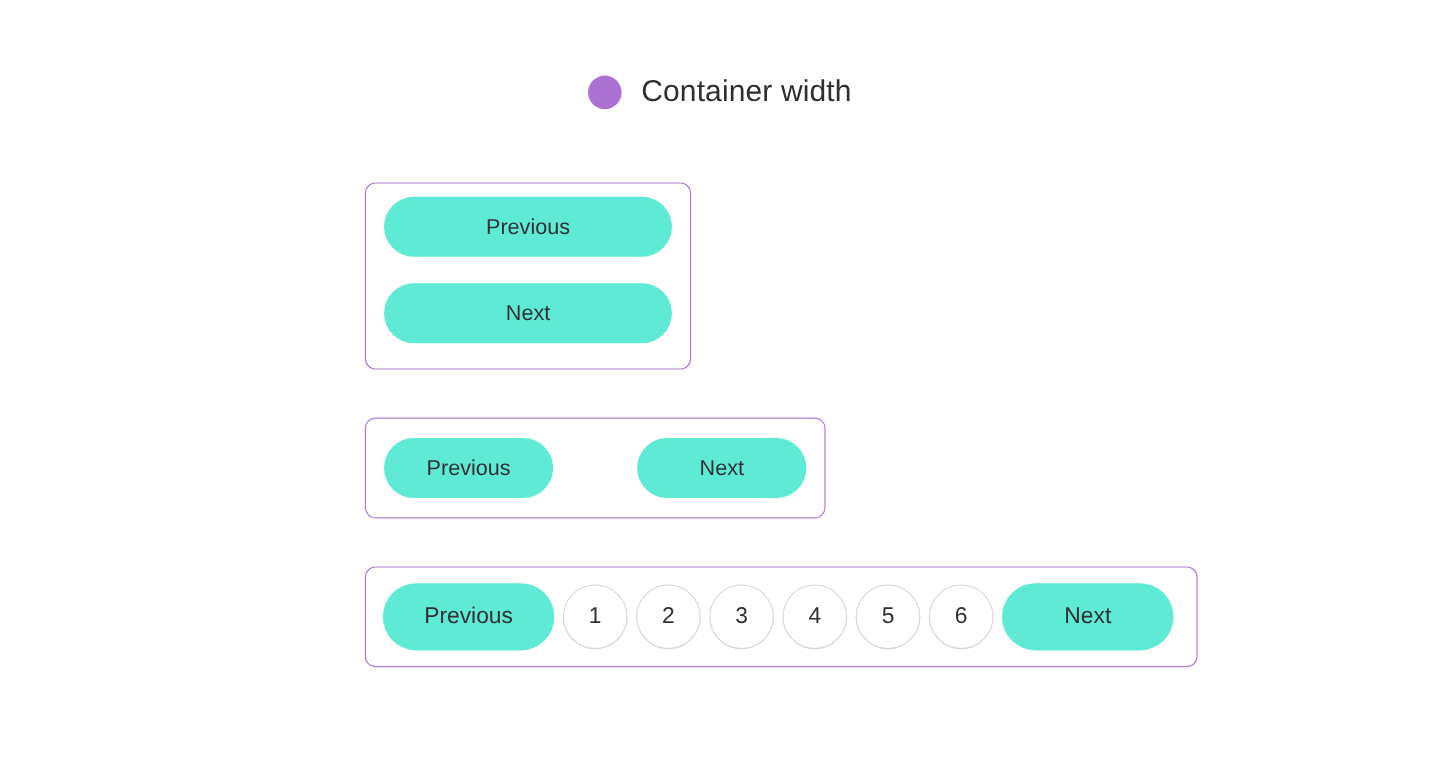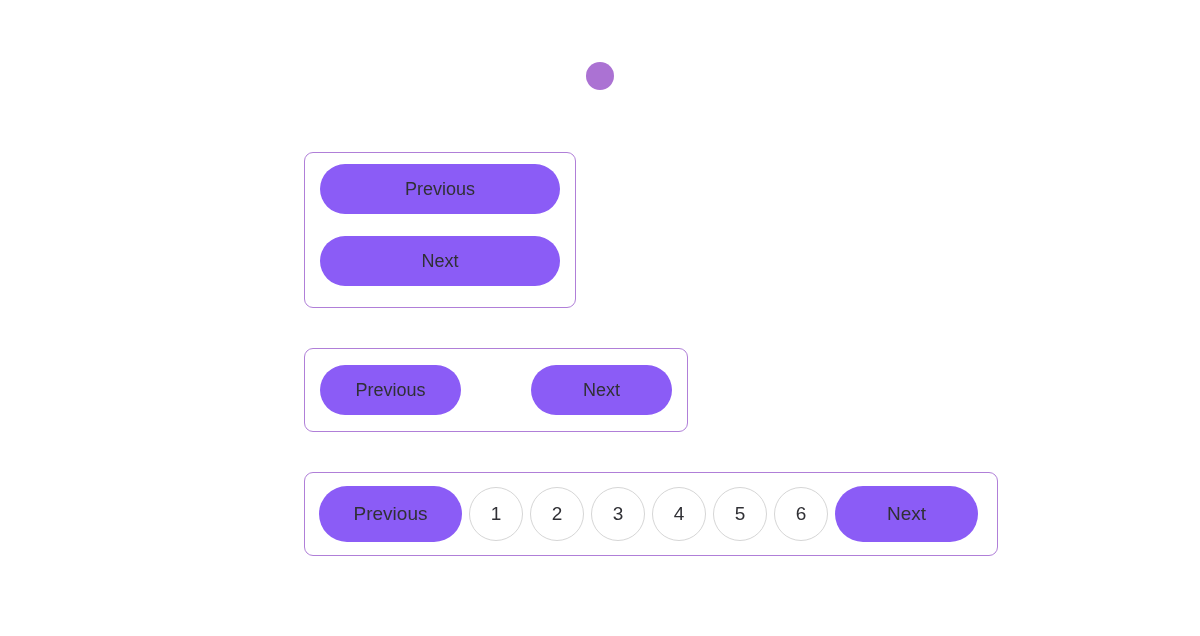--- a/index.html
+++ b/index.html
@@ -47,21 +47,21 @@
     box-sizing: border-box;
     border: 1.6px solid #b07fd8;
     border-radius: 9px;
     background: #ffffff;
     padding: 11px 15px;
   }
 
   
   .pill {
     box-sizing: border-box;
-    background: #8b5cf6;
+    background: #5eead4;
     border: none;
     border-radius: 999px;
     color: #303035;
     font-family: "Liberation Sans", sans-serif;
     font-size: 18px;
     font-weight: 400;
     display: flex;
     align-items: center;
     justify-content: center;
     text-align: center;
@@ -144,20 +144,21 @@
     cursor: pointer;
     padding: 0;
     flex: 0 0 auto;
   }
 </style>
 </head>
 <body>
 
 <div class="title-row">
   <span class="title-dot"></span>
+  <span class="title-text">Container width</span>
 </div>
 
 <div class="demo-box" id="box-stacked">
   <div class="stack">
     <button class="pill">Previous</button>
     <button class="pill">Next</button>
   </div>
 </div>
 
 <div class="demo-box" id="box-spread">

